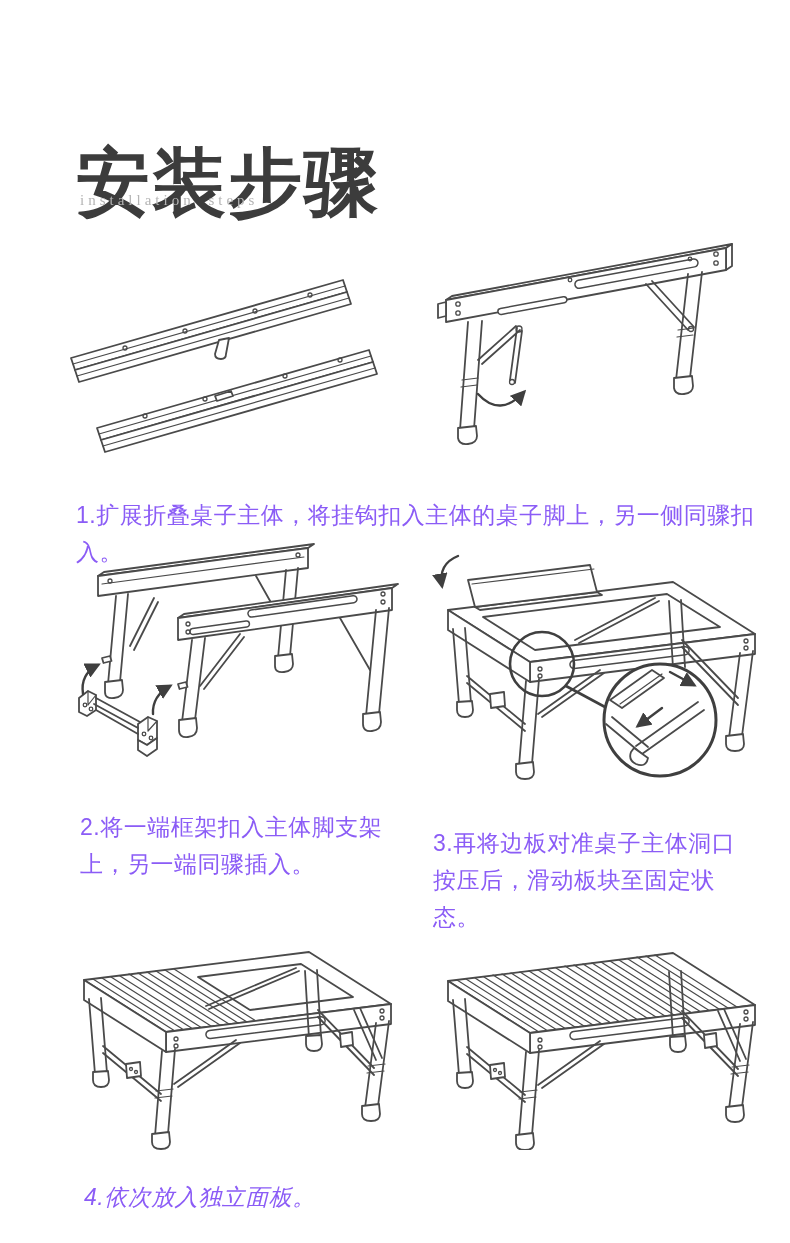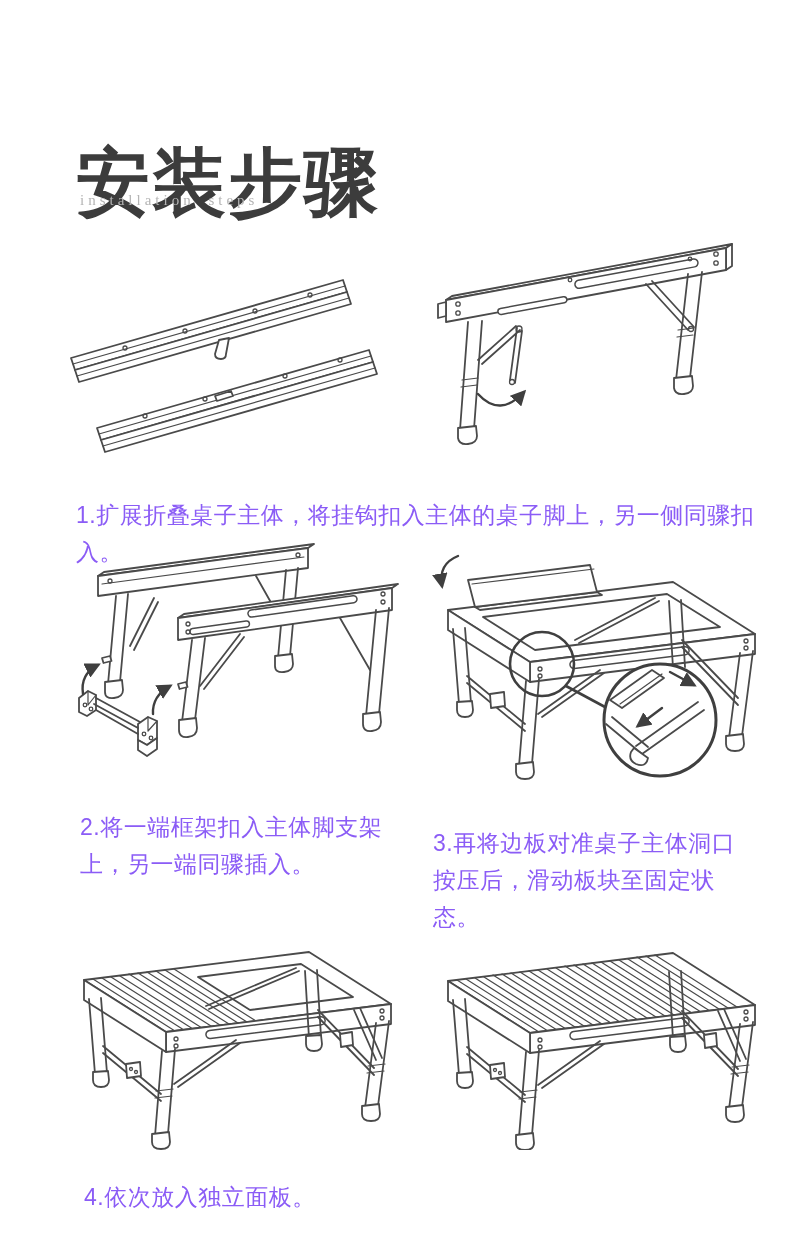--- a/index.html
+++ b/index.html
@@ -7,21 +7,21 @@
         font-family:"Liberation Sans","DejaVu Sans",sans-serif;color:#111;}
   .title{position:absolute;left:76px;top:96px;font-family:"Liberation Serif","DejaVu Serif",serif;
          font-size:74px;font-weight:700;color:#3c3c3c;line-height:1;letter-spacing:2px;}
   .subtitle{position:absolute;left:80px;top:192px;font-family:Liberation Serif, serif;
             font-size:15px;letter-spacing:4px;word-spacing:6px;color:#b5b5b5;}
   figure{position:absolute;margin:0;padding:0;}
   .caption{position:absolute;font-size:23px;line-height:37px;color:#8b5cf6;letter-spacing:0.5px;}
   .cap-full{left:76px;top:474px;width:695px;}
   .cap-2{left:80px;top:786px;width:315px;}
   .cap-3{left:433px;top:786px;width:325px;margin-top:39px;}
-  .cap-4{left:84px;top:1156px;width:330px;}
+  .cap-4{left:84px;top:1156px;width:330px;font-style:italic;}
   .cap-5{left:433px;top:1156px;width:330px;}
   .fig-a{left:55px;top:250px;}
   .fig-b{left:420px;top:212px;}
   .fig-c{left:58px;top:528px;}
   .fig-d{left:420px;top:518px;}
   .fig-e{left:56px;top:888px;}
   .fig-f{left:420px;top:905px;}
   svg{display:block;}
   svg *{vector-effect:non-scaling-stroke;}
   .ln{fill:none;stroke:#4a4a4a;stroke-width:1.8;stroke-linecap:round;stroke-linejoin:round;}

